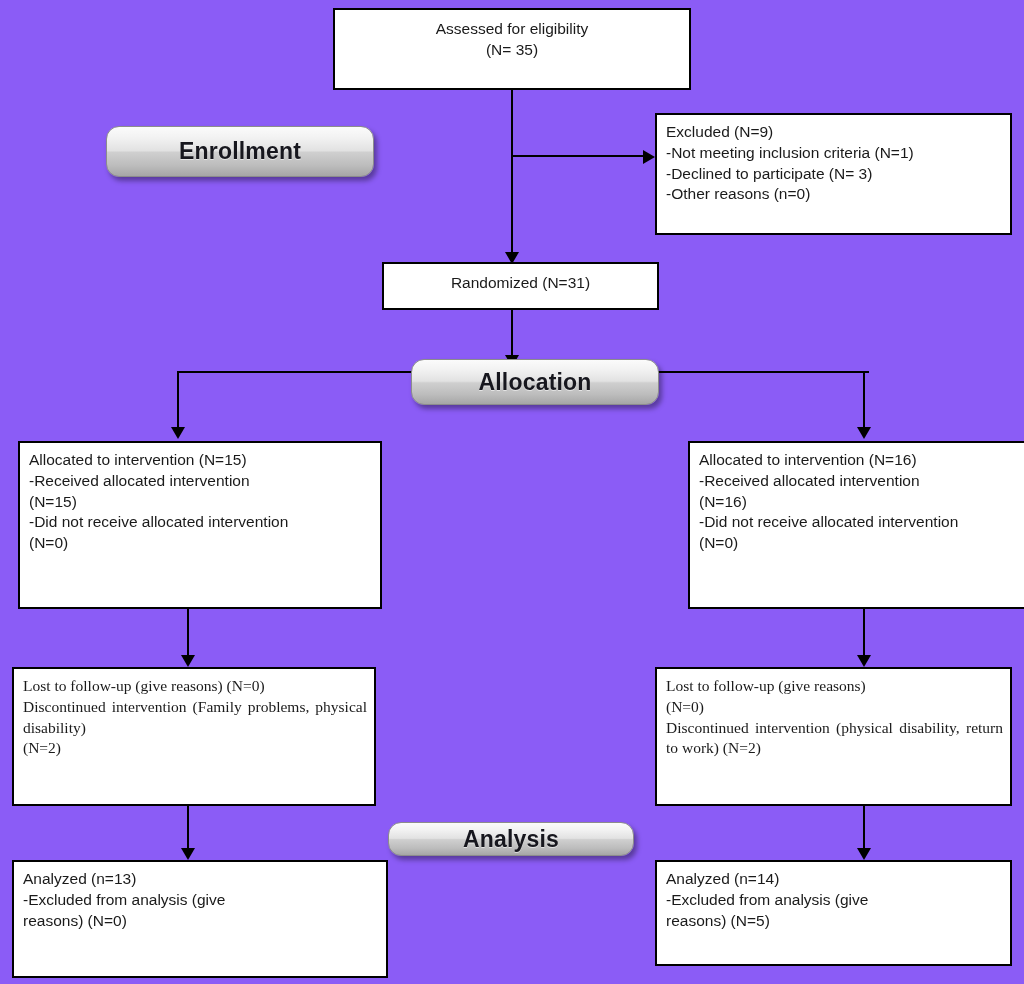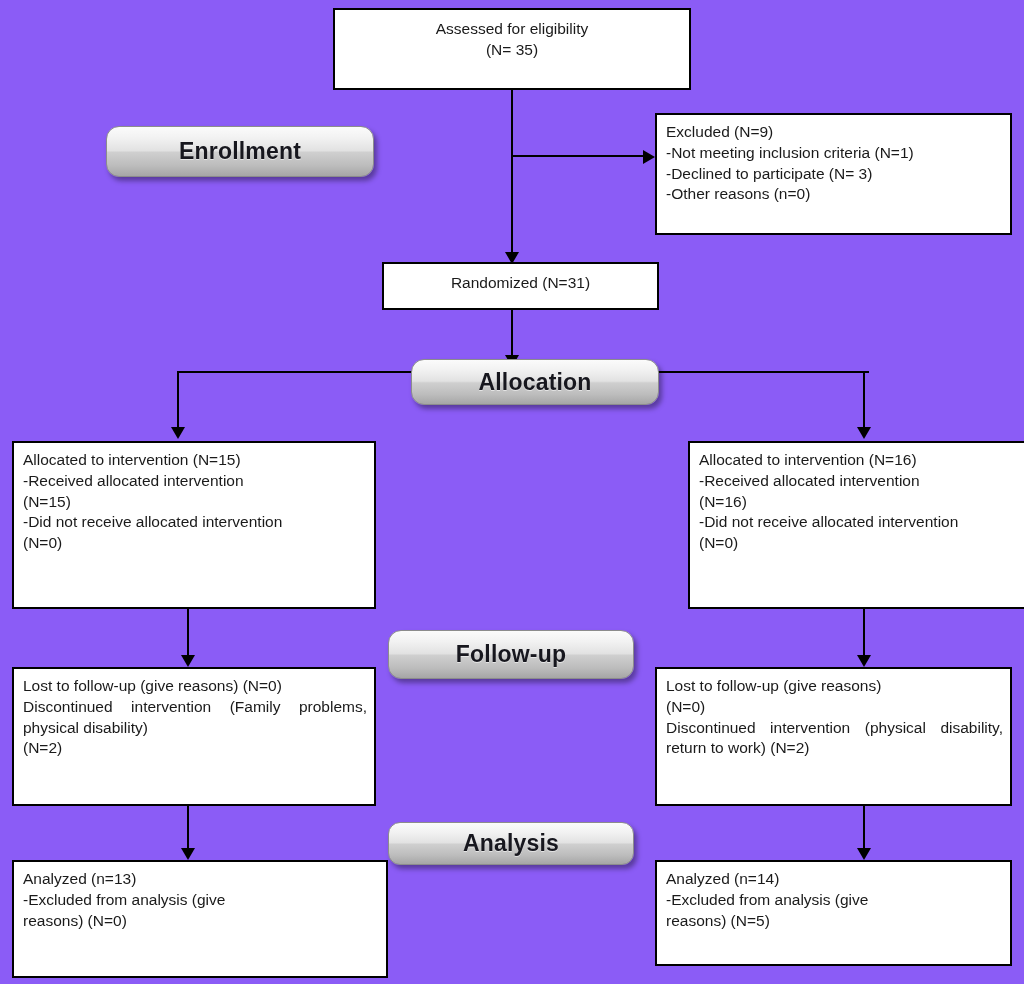--- a/index.html
+++ b/index.html
@@ -40,20 +40,21 @@
   }
   .box.centered .box-text {
     left: 0;
     right: 0;
     text-align: center;
     top: 9px;
   }
   .box.justify .box-text {
     text-align: justify;
     text-align-last: left;
+    font-family: Liberation Serif, serif;
   }
 
   
   .pill {
     position: absolute;
     box-sizing: border-box;
     border: 1px solid #8c8c8c;
     border-radius: 13px;
     background: linear-gradient(to bottom,
                 #fbfbfb 0%,
@@ -149,21 +150,21 @@
     <div class="box-text">Excluded  (N=9)
 -Not meeting inclusion criteria (N=1)
 -Declined to participate (N= 3)
 -Other reasons (n=0)</div>
   </div>
 
   <div class="box centered" style="left:374px; top:262px; width:277px; height:48px;margin-left:8px;">
     <div class="box-text">Randomized (N=31)</div>
   </div>
 
-  <div class="box" style="left:12px; top:441px; width:364px; height:168px;">
+  <div class="box" style="left:18px; top:441px; width:364px; height:168px;">
     <div class="box-text">Allocated  to intervention  (N=15)
 -Received allocated intervention
 (N=15)
 -Did not receive allocated intervention
 (N=0)</div>
   </div>
 
   <div class="box" style="left:655px; top:441px; width:357px; height:168px;margin-left:33px;">
     <div class="box-text">Allocated to intervention (N=16)
 -Received allocated intervention
@@ -197,21 +198,18 @@
   </div>
 
   <div class="pill" style="left:106px; top:126px; width:268px; height:51px;">
     <span class="pill-label">Enrollment</span>
   </div>
 
   <div class="pill" style="left:387px; top:359px; width:248px; height:46px;margin-left:24px;">
     <span class="pill-label">Allocation</span>
   </div>
 
-  <div class="pill" style="left:388px; top:630px; width:246px; height:49px;">
-    <span class="pill-label">Follow-up</span>
-  </div>
-
-  <div class="pill" style="left:388px; top:822px; width:246px; height:43px;border-radius:12px;">
+
+  <div class="pill" style="left:388px; top:822px; width:246px; height:34px;">
     <span class="pill-label">Analysis</span>
   </div>
 
 </div>
 
 </body></html>

